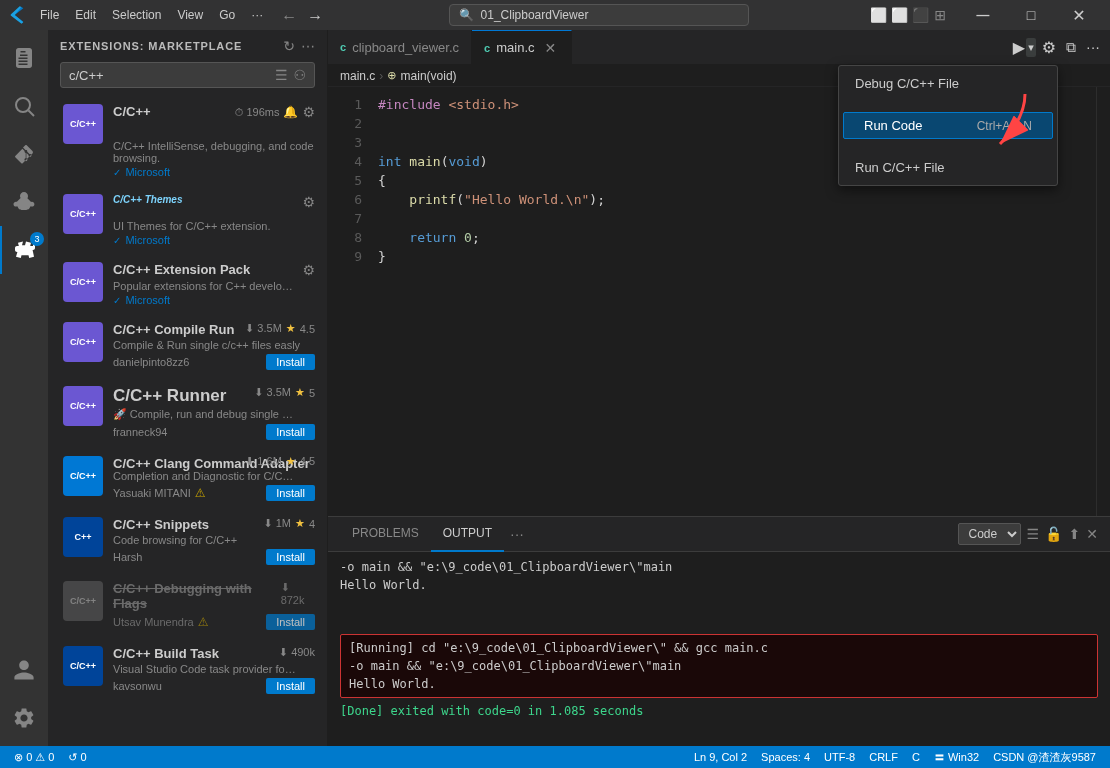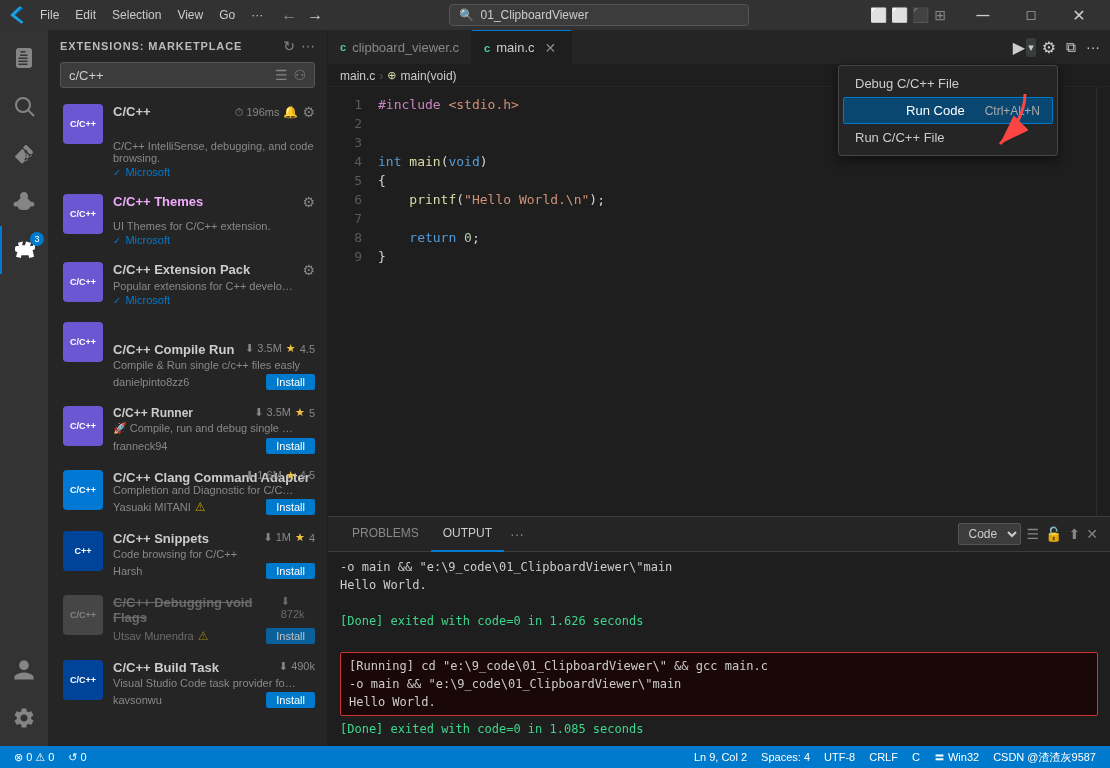--- a/index.html
+++ b/index.html
@@ -119,21 +119,21 @@
             <span style="color:#007acc;font-size:10px;">✓</span>
             <span style="color:#007acc;font-size:11px;">Microsoft</span>
           </div>
         </div>
       </div>
 
       <div style="padding:8px 12px;display:flex;gap:10px;cursor:pointer;border-left:3px solid transparent;">
         <div style="width:40px;height:40px;border-radius:4px;flex-shrink:0;background:#6b57d2;display:flex;align-items:center;justify-content:center;font-size:9px;color:white;font-weight:bold;">C/C++</div>
         <div style="flex:1;min-width:0;">
           <div style="display:flex;justify-content:space-between;align-items:flex-start;">
-            <span style="color:#f0abfc;font-size:13px;font-weight:600;">C/C++ Themes</span>
+            <span style="color:#7dd3fc;font-size:10px;font-weight:600;font-style:italic;">C/C++ Themes</span>
             <span style="color:#858585;cursor:pointer;font-size:14px;">⚙</span>
           </div>
           <div style="color:#888;font-size:11px;margin-top:10px;">UI Themes for C/C++ extension.</div>
           <div style="display:flex;align-items:center;gap:4px;margin-top:2px;">
             <span style="color:#007acc;font-size:10px;">✓</span>
             <span style="color:#007acc;font-size:11px;">Microsoft</span>
           </div>
         </div>
       </div>
 
@@ -147,42 +147,42 @@
           <div style="color:#888;font-size:11px;margin-top:2px;overflow:hidden;text-overflow:ellipsis;white-space:nowrap;max-width:185px;">Popular extensions for C++ development in Visual Studio Code.</div>
           <div style="display:flex;align-items:center;gap:4px;margin-top:2px;">
             <span style="color:#007acc;font-size:10px;">✓</span>
             <span style="color:#007acc;font-size:11px;">Microsoft</span>
           </div>
         </div>
       </div>
 
       <div style="padding:8px 12px;display:flex;gap:10px;cursor:pointer;border-left:3px solid transparent;">
         <div style="width:40px;height:40px;border-radius:4px;flex-shrink:0;background:#6b57d2;display:flex;align-items:center;justify-content:center;font-size:9px;color:white;font-weight:bold;">C/C++</div>
-        <div style="flex:1;min-width:0;margin-top:20px;">
+        <div style="flex:1;min-width:0;">
           <div style="display:flex;justify-content:space-between;align-items:flex-start;">
             <span style="color:#cccccc;font-size:13px;font-weight:600;">C/C++ Compile Run</span>
             <div style="display:flex;align-items:center;gap:4px;">
               <span style="color:#888;font-size:11px;">⬇ 3.5M</span>
               <span style="color:#f0c040;font-size:11px;">★</span>
               <span style="color:#888;font-size:11px;">4.5</span>
             </div>
           </div>
           <div style="color:#888;font-size:11px;margin-top:2px;">Compile &amp; Run single c/c++ files easly</div>
           <div style="display:flex;align-items:center;justify-content:space-between;margin-top:3px;">
             <span style="color:#888;font-size:11px;">danielpinto8zz6</span>
             <button style="background:#007acc;color:white;border:none;padding:2px 10px;font-size:11px;border-radius:2px;cursor:pointer;">Install</button>
           </div>
         </div>
       </div>
 
       <div style="padding:8px 12px;display:flex;gap:10px;cursor:pointer;border-left:3px solid transparent;">
         <div style="width:40px;height:40px;border-radius:4px;flex-shrink:0;background:#6b57d2;display:flex;align-items:center;justify-content:center;font-size:9px;color:white;font-weight:bold;">C/C++</div>
         <div style="flex:1;min-width:0;">
           <div style="display:flex;justify-content:space-between;align-items:flex-start;">
-            <span style="color:#cccccc;font-size:12px;font-weight:600;">C/C++ Runner</span>
+            <span style="color:#cccccc;font-size:17px;font-weight:600;">C/C++ Runner</span>
             <div style="display:flex;align-items:center;gap:4px;">
               <span style="color:#888;font-size:11px;">⬇ 3.5M</span>
               <span style="color:#f0c040;font-size:11px;">★</span>
               <span style="color:#888;font-size:11px;">5</span>
             </div>
           </div>
           <div style="color:#888;font-size:11px;margin-top:2px;overflow:hidden;text-overflow:ellipsis;white-space:nowrap;max-width:185px;">🚀 Compile, run and debug single or multiple C/C++ files with ea...</div>
           <div style="display:flex;align-items:center;justify-content:space-between;margin-top:3px;">
             <span style="color:#888;font-size:11px;">franneck94</span>
             <button style="background:#007acc;color:white;border:none;padding:2px 10px;font-size:11px;border-radius:2px;cursor:pointer;">Install</button>
@@ -228,21 +228,21 @@
             <span style="color:#888;font-size:11px;">Harsh</span>
             <button style="background:#007acc;color:white;border:none;padding:2px 10px;font-size:11px;border-radius:2px;cursor:pointer;">Install</button>
           </div>
         </div>
       </div>
 
       <div style="padding:8px 12px;display:flex;gap:10px;cursor:pointer;border-left:3px solid transparent;opacity:0.7;">
         <div style="width:40px;height:40px;border-radius:4px;flex-shrink:0;background:#555;display:flex;align-items:center;justify-content:center;font-size:9px;color:#aaa;font-weight:bold;">C/C++</div>
         <div style="flex:1;min-width:0;">
           <div style="display:flex;justify-content:space-between;align-items:flex-start;">
-            <span style="color:#888;font-size:13px;font-weight:600;text-decoration:line-through;">C/C++ Debugging void Flags</span>
+            <span style="color:#888;font-size:13px;font-weight:600;text-decoration:line-through;">C/C++ Debugging with Flags</span>
             <span style="color:#888;font-size:11px;">⬇ 872k</span>
           </div>
           <div style="display:flex;align-items:center;justify-content:space-between;margin-top:3px;">
             <div style="display:flex;align-items:center;gap:4px;">
               <span style="color:#888;font-size:11px;">Utsav Munendra</span>
               <span style="color:#cca700;font-size:12px;">⚠</span>
             </div>
             <button style="background:#007acc;color:white;border:none;padding:2px 10px;font-size:11px;border-radius:2px;cursor:pointer;">Install</button>
           </div>
         </div>
@@ -344,37 +344,36 @@
             <span style="color:#858585;cursor:pointer;font-size:14px;">☰</span>
             <span style="color:#858585;cursor:pointer;font-size:14px;">🔓</span>
             <span style="color:#858585;cursor:pointer;font-size:14px;">⬆</span>
             <span style="color:#858585;cursor:pointer;font-size:14px;">✕</span>
           </div>
         </div>
         <div style="flex:1;overflow-y:auto;padding:6px 12px;font-family:Consolas,monospace;font-size:12px;color:#cccccc;line-height:18px;">
           <div style="white-space:pre-wrap;">-o main &amp;&amp; "e:\9_code\01_ClipboardViewer\"main</div>
           <div>Hello World.</div>
           <div>&nbsp;</div>
-          <div style="color:#3dd68c;">[Done] exited with code=0 in 1.626 seconds</div>
           <div>&nbsp;</div>
           <div style="border:1px solid #cc3333;background:#1a0808;padding:4px 8px;margin:4px 0;border-radius:2px;">
             <div style="white-space:pre-wrap;">[Running] cd "e:\9_code\01_ClipboardViewer\" &amp;&amp; gcc main.c</div>
             <div style="white-space:pre-wrap;">-o main &amp;&amp; "e:\9_code\01_ClipboardViewer\"main</div>
             <div>Hello World.</div>
           </div>
           <div style="color:#3dd68c;">[Done] exited with code=0 in 1.085 seconds</div>
         </div>
       </div>
     </div>
 
     <div style="position:absolute;right:52px;top:35px;background:#252526;border:1px solid #454545;border-radius:3px;box-shadow:0 4px 12px rgba(0,0,0,0.5);z-index:100;min-width:220px;padding:4px 0;">
       <div style="padding:6px 16px;font-size:13px;color:#cccccc;cursor:pointer;display:flex;align-items:center;justify-content:space-between;">
         <span>Debug C/C++ File</span>
       </div>
-      <div style="padding:5px 12px;font-size:13px;color:#ffffff;cursor:pointer;display:flex;align-items:center;justify-content:flex-end;background:#094771;border:1px solid #007acc;margin:0 4px;border-radius:2px;">
+      <div style="padding:5px 20px;font-size:13px;color:#ffffff;cursor:pointer;display:flex;align-items:center;justify-content:space-between;background:#094771;border:1px solid #007acc;margin:15px 4px;border-radius:2px;">
         <span>Run Code</span>
         <span style="color:#aaa;font-size:12px;margin-left:20px;">Ctrl+Alt+N</span>
       </div>
       <div style="padding:6px 16px;font-size:13px;color:#cccccc;cursor:pointer;display:flex;align-items:center;justify-content:space-between;">
         <span>Run C/C++ File</span>
       </div>
     </div>
 
   </div>
 </div>

